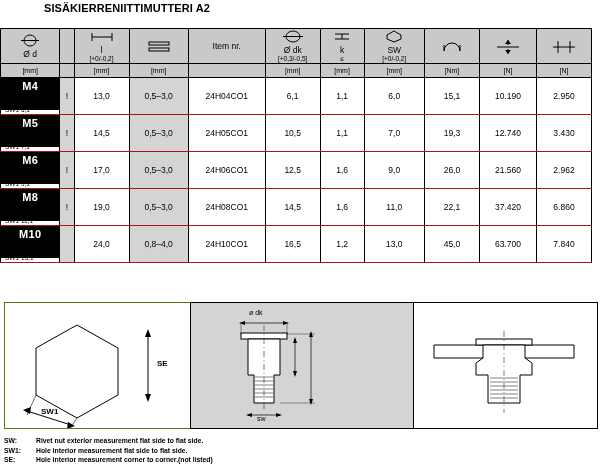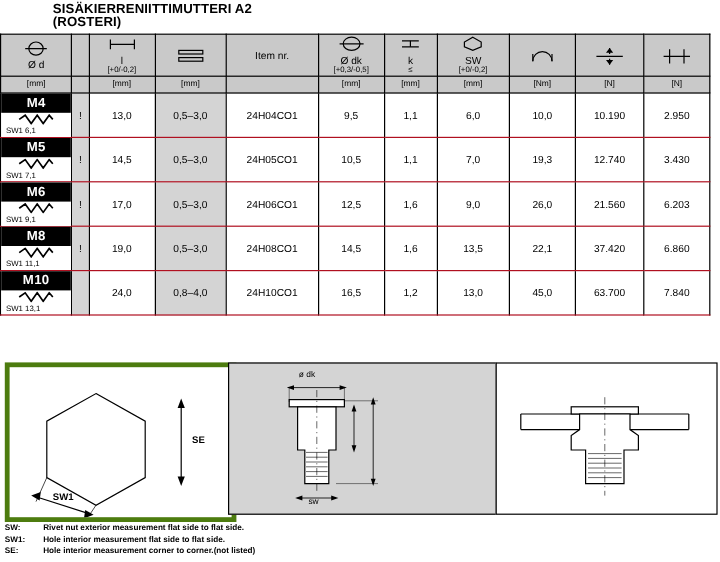--- a/index.html
+++ b/index.html
@@ -69,21 +69,21 @@
   
   td.sizecell{
     position:relative;
     background:#ffffff;
     text-align:left;
     border-top:1px solid #000;
     border-bottom:1px solid #000;
   }
   .sizebox{
     position:absolute;left:0;right:0;top:0;
-    height:16px;
+    height:32px;
     background:#000;
     color:#fff;
     font-size:11px;
     font-weight:bold;
     line-height:16px;
     text-align:center;
     letter-spacing:0.3px;
   }
   .knurl{
     position:absolute;left:50%;transform:translateX(-50%);
@@ -102,21 +102,21 @@
   }
 
   .colhead-sub{font-size:6.5px;display:block;line-height:8px;}
   .colhead-main{font-size:8.5px;display:block;line-height:10px;}
   .icon-wrap{display:block;height:15px;line-height:15px;}
 
   
   .draw-left{
     position:absolute;left:4px;top:302px;
     width:185px;height:125px;
-    border:4px solid #4d7c0f;
+    border:1px solid #4d7c0f;
     background:#ffffff;
   }
   .draw-mid{
     position:absolute;left:190px;top:302px;
     width:222px;height:125px;
     border:1px solid #000;
     background:#d4d4d4;
   }
   .draw-right{
     position:absolute;left:413px;top:302px;
@@ -134,21 +134,20 @@
   }
   .notes div span.k{display:inline-block;width:32px;}
 </style>
 </head>
 <body>
 
 <div class="page">
 
   <div class="title">
     <div>SISÄKIERRENIITTIMUTTERI A2</div>
-    <div>(ROSTERI)</div>
   </div>
 
   <table class="spec">
     <colgroup>
       <col style="width:54px">
       <col style="width:13px">
       <col style="width:50px">
       <col style="width:54px">
       <col style="width:70px">
       <col style="width:50px">
@@ -273,24 +272,24 @@
         <div class="sizebox">M4</div>
         <svg class="knurl" viewBox="0 0 30 9">
               <path d="M1 4.5 L6 1 L11 8 L16 1 L21 8 L26 1 L29 4.5" fill="none" stroke="#000" stroke-width="1.4"></path>
             </svg>
         <div class="sw1lab">SW1 6,1</div>
       </td>
       <td class="greycol excl">!</td>
       <td>13,0</td>
       <td class="greycol">0,5–3,0</td>
       <td>24H04CO1</td>
-      <td>9,5</td>
+      <td>6,1</td>
       <td>1,1</td>
       <td>6,0</td>
-      <td>10,0</td>
+      <td>15,1</td>
       <td>10.190</td>
       <td>2.950</td>
     </tr>
 
     <tr class="data">
       <td class="sizecell">
         <div class="sizebox">M5</div>
         <svg class="knurl" viewBox="0 0 30 9">
               <path d="M1 4.5 L6 1 L11 8 L16 1 L21 8 L26 1 L29 4.5" fill="none" stroke="#000" stroke-width="1.4"></path>
             </svg>
@@ -318,38 +317,38 @@
       </td>
       <td class="greycol excl">!</td>
       <td>17,0</td>
       <td class="greycol">0,5–3,0</td>
       <td>24H06CO1</td>
       <td>12,5</td>
       <td>1,6</td>
       <td>9,0</td>
       <td>26,0</td>
       <td>21.560</td>
-      <td>6.203</td>
+      <td>2.962</td>
     </tr>
 
     <tr class="data">
       <td class="sizecell">
         <div class="sizebox">M8</div>
         <svg class="knurl" viewBox="0 0 30 9">
               <path d="M1 4.5 L6 1 L11 8 L16 1 L21 8 L26 1 L29 4.5" fill="none" stroke="#000" stroke-width="1.4"></path>
             </svg>
         <div class="sw1lab">SW1 11,1</div>
       </td>
       <td class="greycol excl">!</td>
       <td>19,0</td>
       <td class="greycol">0,5–3,0</td>
       <td>24H08CO1</td>
       <td>14,5</td>
       <td>1,6</td>
-      <td>13,5</td>
+      <td>11,0</td>
       <td>22,1</td>
       <td>37.420</td>
       <td>6.860</td>
     </tr>
 
     <tr class="data">
       <td class="sizecell">
         <div class="sizebox">M10</div>
         <svg class="knurl" viewBox="0 0 30 9">
               <path d="M1 4.5 L6 1 L11 8 L16 1 L21 8 L26 1 L29 4.5" fill="none" stroke="#000" stroke-width="1.4"></path>

